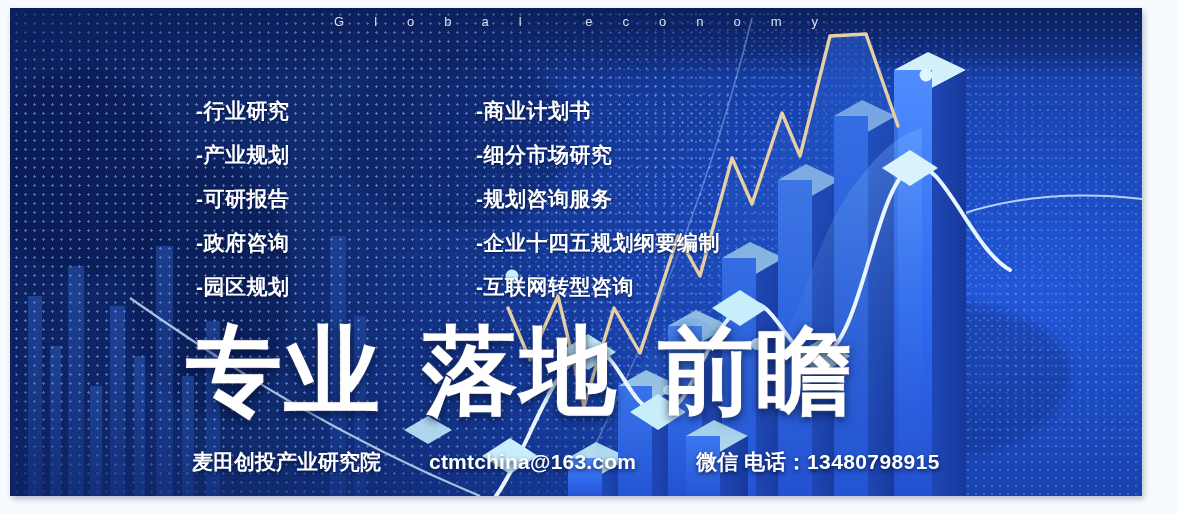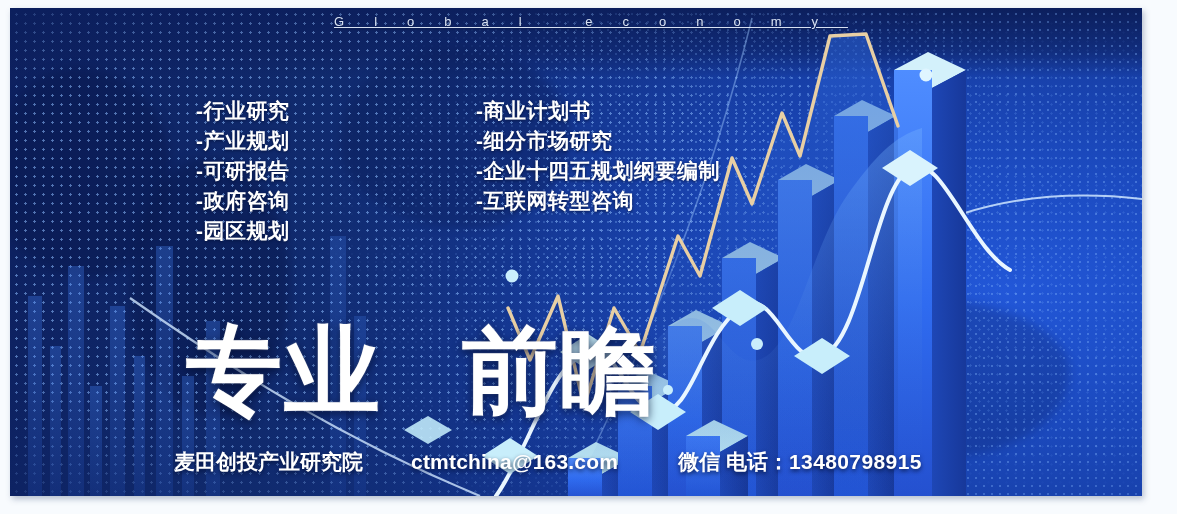--- a/index.html
+++ b/index.html
@@ -77,24 +77,23 @@
   .kerned{
     position:absolute;left:0;right:0;top:6px;
     text-align:center;
     color:#e9f2ff;
     font-size:13px;
     letter-spacing:30px;
     text-indent:30px;
     font-weight:400;
     opacity:.92;
     text-shadow:0 1px 2px rgba(0,0,0,.35);
-    text-decoration:underline;
-  }
-
-  .bullets{position:absolute;display:flex;flex-direction:column;gap:0;}
+  }
+
+  .bullets{position:absolute;display:flex;flex-direction:column;gap:14px;}
   .bullets .bline{
     color:#ffffff;
     font-size:21px;
     font-weight:700;
     line-height:30px;
     white-space:nowrap;
     text-shadow:0 1px 3px rgba(4,16,56,.85);
     letter-spacing:.5px;
   }
   #bullets-left{left:186px;top:88px;}
@@ -106,21 +105,21 @@
     color:#ffffff;
     font-size:96px;
     font-weight:700;
     letter-spacing:2px;
     text-shadow:0 3px 10px rgba(3,14,50,.75), 0 0 2px rgba(255,255,255,.35);
     white-space:nowrap;
   }
   .headline .gap{display:inline-block;width:40px;}
 
   .footer{
-    position:absolute;left:164px;top:440px;
+    position:absolute;left:182px;top:440px;
     display:flex;align-items:center;
     color:#ffffff;
     font-size:21px;
     font-weight:700;
     white-space:nowrap;
     text-shadow:0 2px 4px rgba(3,14,50,.8);
   }
   .footer .sp1{display:inline-block;width:48px;}
   .footer .sp2{display:inline-block;width:60px;}
   .footer .mail{letter-spacing:.2px;}
@@ -282,27 +281,29 @@
       <div class="bline">-行业研究</div>
       <div class="bline">-产业规划</div>
       <div class="bline">-可研报告</div>
       <div class="bline">-政府咨询</div>
       <div class="bline">-园区规划</div>
     </div>
 
     <div class="bullets" id="bullets-right">
       <div class="bline">-商业计划书</div>
       <div class="bline">-细分市场研究</div>
+      <div class="bline">-规划咨询服务</div>
       <div class="bline">-企业十四五规划纲要编制</div>
       <div class="bline">-互联网转型咨询</div>
     </div>
 
     <div class="headline">
       <span>专业</span>
       <span class="gap"></span>
+      <span>落地</span>
       <span class="gap"></span>
       <span>前瞻</span>
     </div>
 
     <div class="footer">
       <span>麦田创投产业研究院</span>
       <span class="sp1"></span>
       <span class="mail">ctmtchina@163.com</span>
       <span class="sp2"></span>
       <span>微信 电话：</span>

